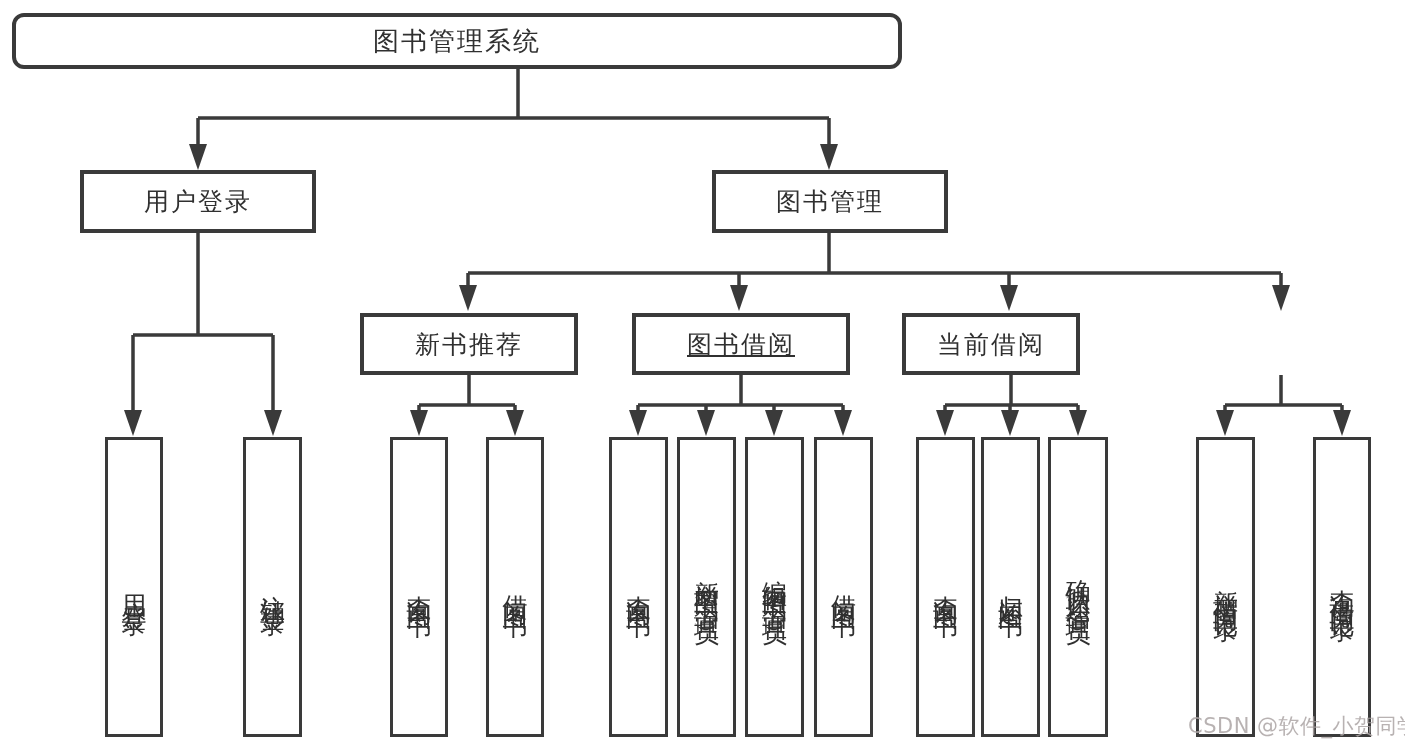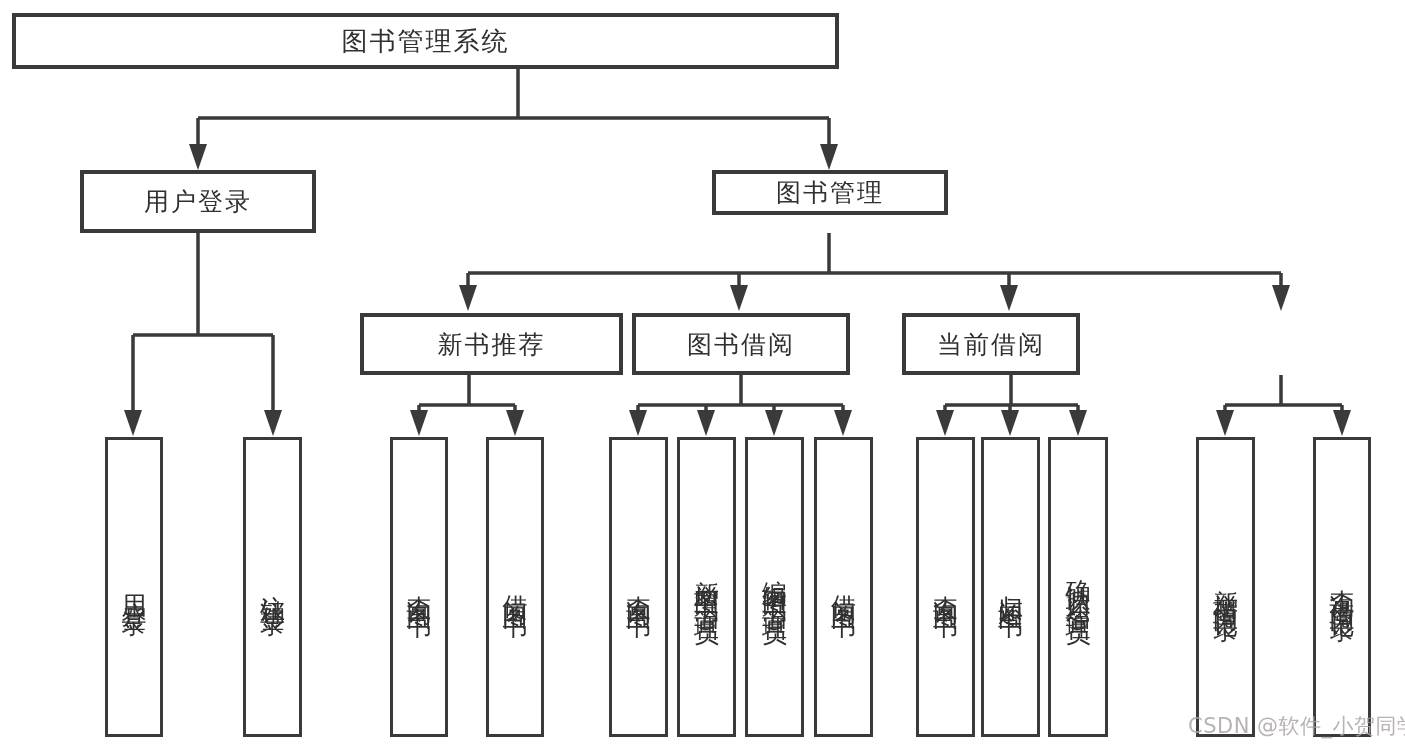--- a/index.html
+++ b/index.html
@@ -96,27 +96,27 @@
       <polygon points="765,410 783,410 774,436"></polygon>
       <polygon points="834,410 852,410 843,436"></polygon>
       <polygon points="936,410 954,410 945,436"></polygon>
       <polygon points="1001,410 1019,410 1010,436"></polygon>
       <polygon points="1069,410 1087,410 1078,436"></polygon>
       <polygon points="1216,410 1234,410 1225,436"></polygon>
       <polygon points="1333,410 1351,410 1342,436"></polygon>
     </g>
   </svg>
 
-  <div class="node root" style="left:12px; top:13px; width:827px; height:56px;">图书管理系统</div>
+  <div class="node root" style="left:12px; top:13px; width:890px; height:56px;border-radius:12px;">图书管理系统</div>
 
   <div class="node" style="left:80px; top:170px; width:236px; height:63px;">用户登录</div>
-  <div class="node" style="left:712px; top:170px; width:236px; height:45px;">图书管理</div>
+  <div class="node" style="left:712px; top:170px; width:236px; height:63px;">图书管理</div>
 
-  <div class="node" style="left:360px; top:313px; width:263px; height:62px;">新书推荐</div>
-  <div class="node" style="left:632px; top:313px; width:218px; height:62px;">图书借阅</div>
+  <div class="node" style="left:360px; top:313px; width:218px; height:62px;">新书推荐</div>
+  <div class="node" style="left:632px; top:313px; width:218px; height:62px;text-decoration:underline;">图书借阅</div>
   <div class="node" style="left:902px; top:313px; width:178px; height:62px;">当前借阅</div>
 
   <div class="node leaf" style="left:105px; top:437px; width:58px; height:300px;">用户登录</div>
   <div class="node leaf" style="left:243px; top:437px; width:59px; height:300px;">注销登录</div>
 
   <div class="node leaf" style="left:390px; top:437px; width:58px; height:300px;">查询图书</div>
   <div class="node leaf" style="left:486px; top:437px; width:58px; height:300px;">借阅图书</div>
 
   <div class="node leaf" style="left:609px; top:437px; width:59px; height:300px;">查询图书</div>
   <div class="node leaf" style="left:677px; top:437px; width:59px; height:300px;">新增图书（管理员）</div>

